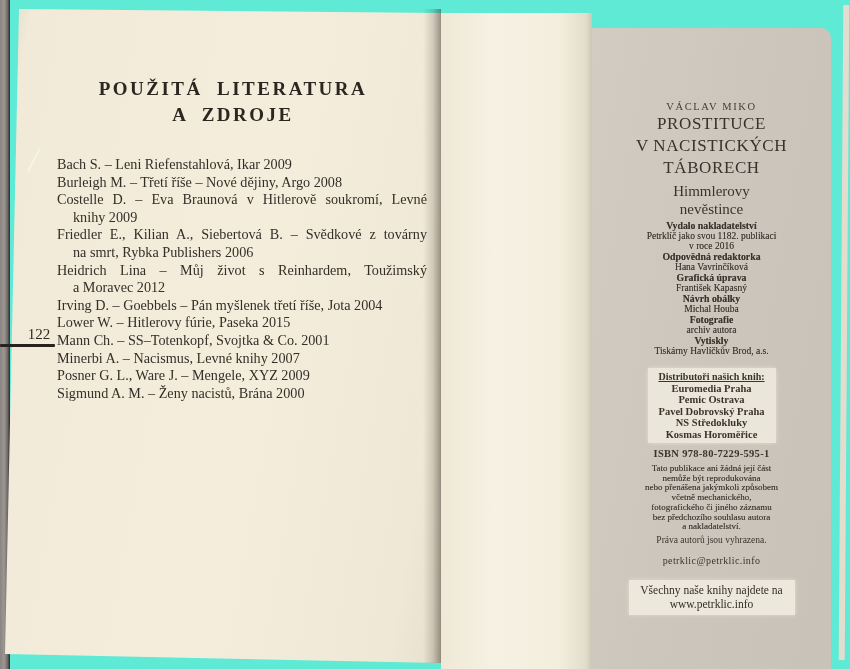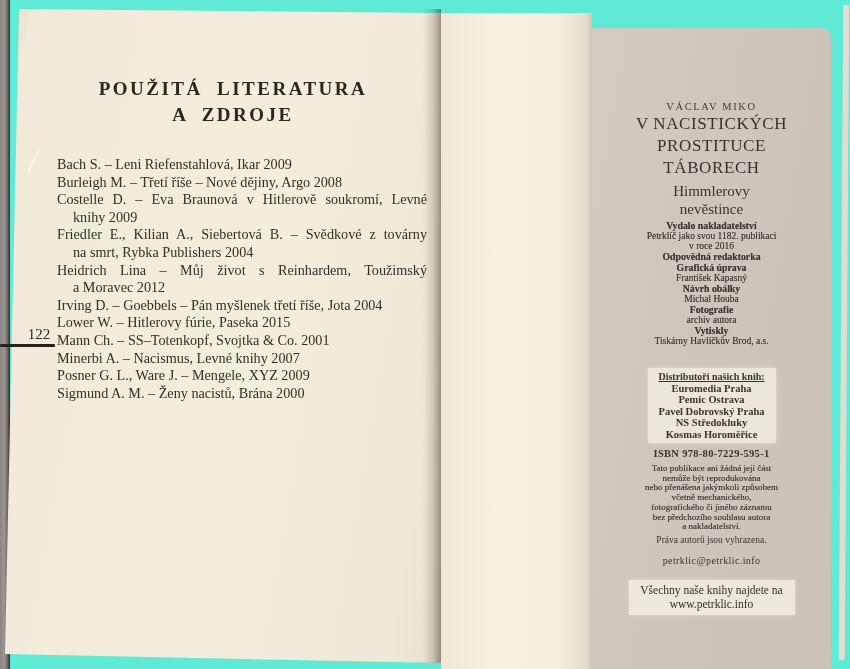--- a/index.html
+++ b/index.html
@@ -79,57 +79,58 @@
     <div>POUŽITÁ LITERATURA</div>
     <div>A ZDROJE</div>
   </div>
 
   <div class="bib-list">
       <div class="bib-line">Bach S. – Leni Riefenstahlová, Ikar 2009</div>
       <div class="bib-line">Burleigh M. – Třetí říše – Nové dějiny, Argo 2008</div>
       <div class="bib-line just">Costelle D. – Eva Braunová v Hitlerově soukromí, Levné</div>
       <div class="bib-line ind">knihy 2009</div>
       <div class="bib-line just">Friedler E., Kilian A., Siebertová B. – Svědkové z továrny</div>
-      <div class="bib-line ind">na smrt, Rybka Publishers 2004</div>
+      <div class="bib-line ind">na smrt, Rybka Publishers 2006</div>
       <div class="bib-line just">Heidrich Lina – Můj život s Reinhardem, Toužimský</div>
       <div class="bib-line ind">a Moravec 2012</div>
       <div class="bib-line">Irving D. – Goebbels – Pán myšlenek třetí říše, Jota 2004</div>
       <div class="bib-line">Lower W. – Hitlerovy fúrie, Paseka 2015</div>
       <div class="bib-line">Mann Ch. – SS–Totenkopf, Svojtka &amp; Co. 2001</div>
       <div class="bib-line">Minerbi A. – Nacismus, Levné knihy 2007</div>
       <div class="bib-line">Posner G. L., Ware J. – Mengele, XYZ 2009</div>
       <div class="bib-line">Sigmund A. M. – Ženy nacistů, Brána 2000</div>
     </div>
 
   <div class="page-num">122</div>
   <div class="mark-line"></div>
 
   <div class="gutter-shadow"></div>
   <div class="mid-page"></div>
 
   <div class="right-page">
     <div class="rp rp-author">VÁCLAV MIKO</div>
     <div class="rp rp-title">
+      <div>PROSTITUCE</div>
       <div>V NACISTICKÝCH</div>
-      <div>PROSTITUCE</div>
       <div>TÁBORECH</div>
     </div>
     <div class="rp rp-subtitle">
       <div>Himmlerovy</div>
       <div>nevěstince</div>
     </div>
 
     <div class="rp rp-colophon">
         <div class="colo-block">
           <div class="colo-label">Vydalo nakladatelství</div>
           <div class="colo-value">Petrklíč jako svou 1182. publikaci</div>
           <div class="colo-value">v roce 2016</div>
         </div>
         <div class="colo-block">
           <div class="colo-label">Odpovědná redaktorka</div>
+          <div class="colo-value">Hana Vavrinčíková</div>
         </div>
         <div class="colo-block">
           <div class="colo-label">Grafická úprava</div>
           <div class="colo-value">František Kapasný</div>
         </div>
         <div class="colo-block">
           <div class="colo-label">Návrh obálky</div>
           <div class="colo-value">Michal Houba</div>
         </div>
         <div class="colo-block">

